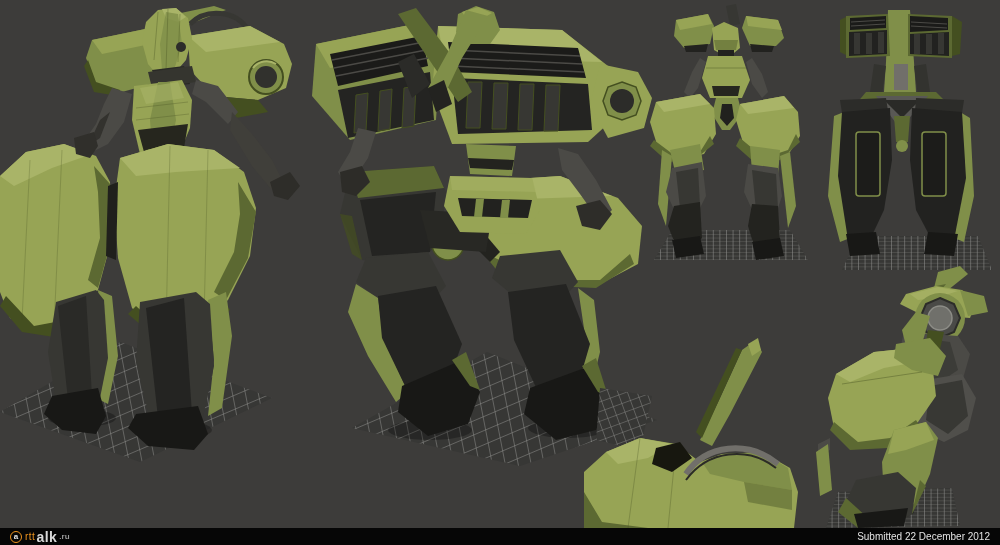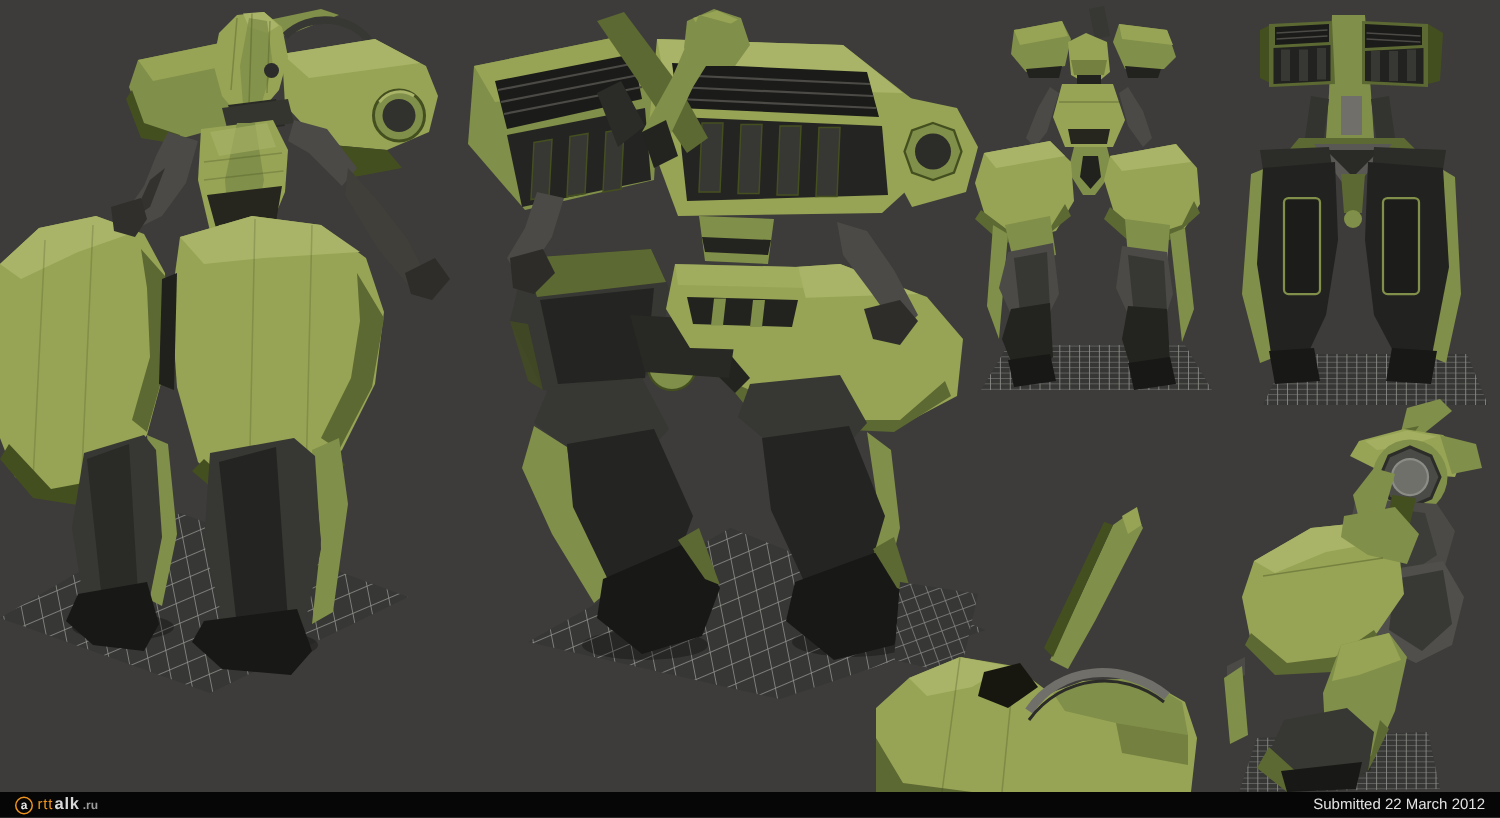--- a/index.html
+++ b/index.html
@@ -15,21 +15,21 @@
     display:flex;align-items:center;justify-content:space-between;
     box-sizing:border-box;padding:0 10px;
   }
   .wm{display:flex;align-items:center;gap:1px;line-height:1;}
   .wm-a{
     display:inline-flex;align-items:center;justify-content:center;
     width:10px;height:10px;border:1px solid var(--orange,#ef941d);border-radius:50%;
     color:#eaeaea;font-size:8px;font-weight:bold;margin-right:2px;
   }
   .wm-mid{color:var(--orange,#ef941d);font-size:10px;font-weight:normal;letter-spacing:.5px;}
-  .wm-tail{color:var(--wm-light,#d9d9d9);font-size:11px;font-weight:bold;letter-spacing:.5px;}
+  .wm-tail{color:var(--wm-light,#d9d9d9);font-size:14px;font-weight:bold;letter-spacing:.5px;}
   .wm-dom{color:var(--wm-dim,#9b9b9b);font-size:8px;margin-left:1px;font-weight:bold;}
   .submitted{color:var(--footer-text,#e3e3e3);font-size:10px;}
 </style>
 </head>
 <body>
 
 <div class="stage" style="--bg: #3d3c3a; --floor: #373735; --grid-line: #b3b3af; --bar: #060606; --footer-text: #e3e3e3; --orange: #ef941d; --wm-light: #d9d9d9; --wm-dim: #9b9b9b; --g-hi: #a9b468; --g-light: #97a455; --g-mid: #808f49; --g-dark: #5c6932; --g-deep: #444f20; --gray-l: #716f6a; --gray-m: #4b4a46; --gray-d: #373733; --gray-k: #242422; --near-black: #181816;">
 <svg width="1000" height="528" viewBox="0 0 1000 528">
   <defs>
     <pattern id="pgA" width="13" height="13" patternUnits="userSpaceOnUse" patternTransform="rotate(-23) skewX(-12)">
@@ -423,15 +423,15 @@
   </g>
 </svg>
 
   <div class="bar">
     <div class="wm">
       <span class="wm-a">a</span>
       <span class="wm-mid">rtt</span>
       <span class="wm-tail">alk</span>
       <span class="wm-dom">.ru</span>
     </div>
-    <div class="submitted">Submitted 22 March 2012</div>
+    <div class="submitted">Submitted 22 December 2012</div>
   </div>
 </div>
 
 </body></html>

